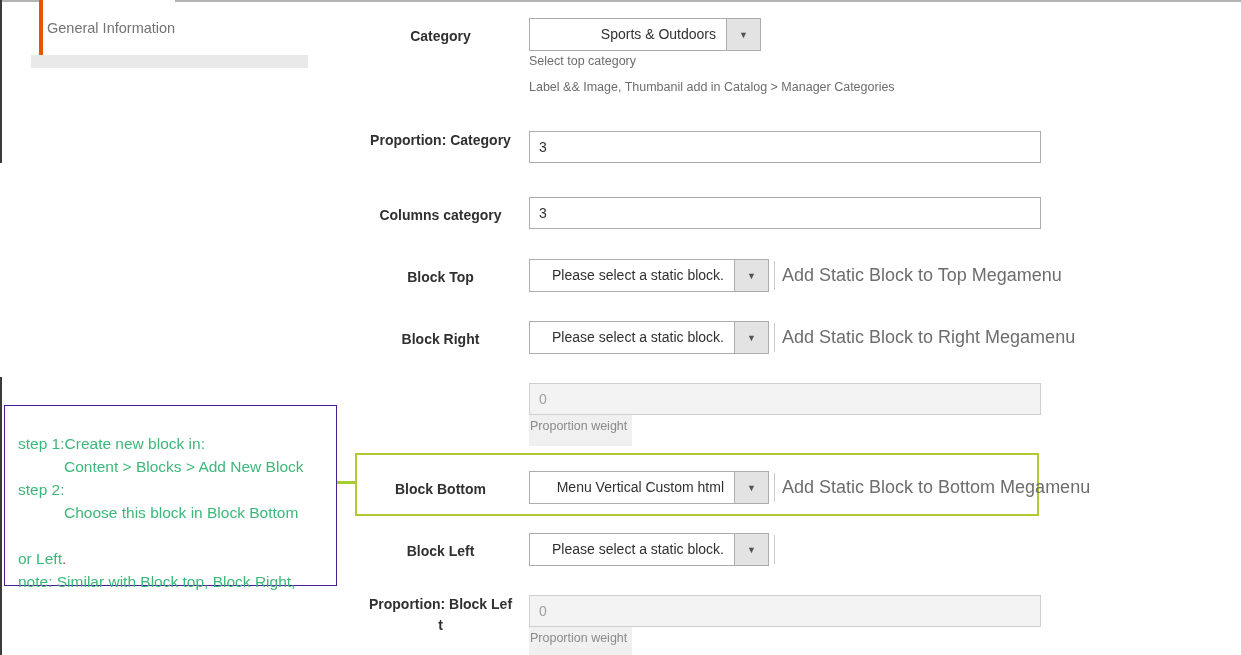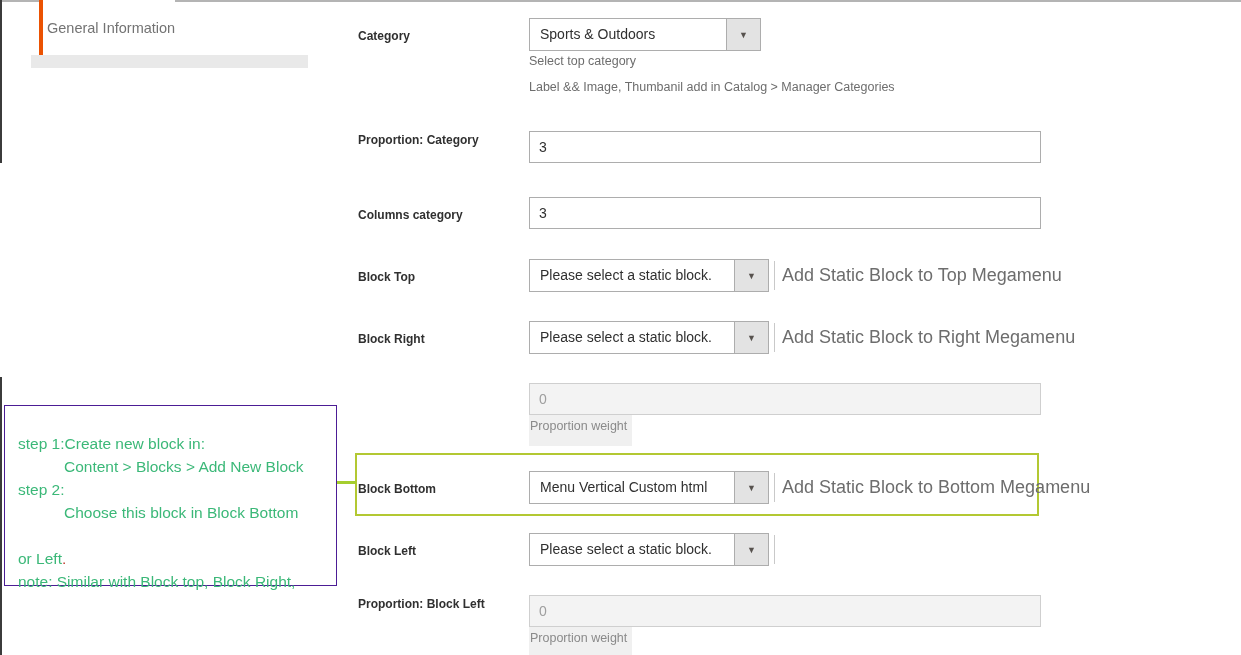--- a/index.html
+++ b/index.html
@@ -13,26 +13,26 @@
   .left-edge.seg1 { top:0; height:163px; }
   .left-edge.seg2 { top:377px; height:278px; }
 
   
   .tab { position:absolute; left:39px; top:0; height:55px; display:flex; align-items:center; cursor:pointer; background:#fff; }
   .tab-accent { position:absolute; left:0; top:0; width:4px; height:55px; background:#eb5202; }
   .tab-label { padding-left:8px; font-size:14.5px; color:#737373; }
   .tab-placeholder { position:absolute; left:31px; top:55px; width:277px; height:13px; background:#e9e9e9; }
 
   
-  .lbl { position:absolute; left:358px; width:145px; text-align:left; font-size:12px; font-weight:bold;
+  .lbl { position:absolute; left:368px; width:145px; text-align:center; font-size:14px; font-weight:bold;
          color:#303030; line-height:21px; word-break:break-all; }
 
   
   .select { position:absolute; height:33px; display:flex; border:1px solid #adadad; background:#fff; cursor:pointer; }
-  .sel-text { flex:1; padding:0 10px; font-size:14px; color:#303030; line-height:31px; white-space:nowrap; overflow:hidden; }
+  .sel-text { flex:1; padding:0 10px; font-size:14px; color:#303030; line-height:31px; white-space:nowrap; overflow:hidden;text-align:right; }
   .sel-arrow { width:34px; background:#e3e3e3; border-left:1px solid #adadad; display:flex; align-items:center; justify-content:center;
                font-size:9px; color:#57524e; }
 
   
   .txt { position:absolute; width:512px; height:32px; border:1px solid #adadad; background:#fff; padding:0 9px;
          font-family:"Liberation Sans", sans-serif; font-size:14px; color:#303030; }
   .txt:disabled { background:#f3f3f3; border-color:#cfcfcf; color:#949494; }
   .txt::placeholder { color:#9e9e9e; opacity:1; }
 
   

